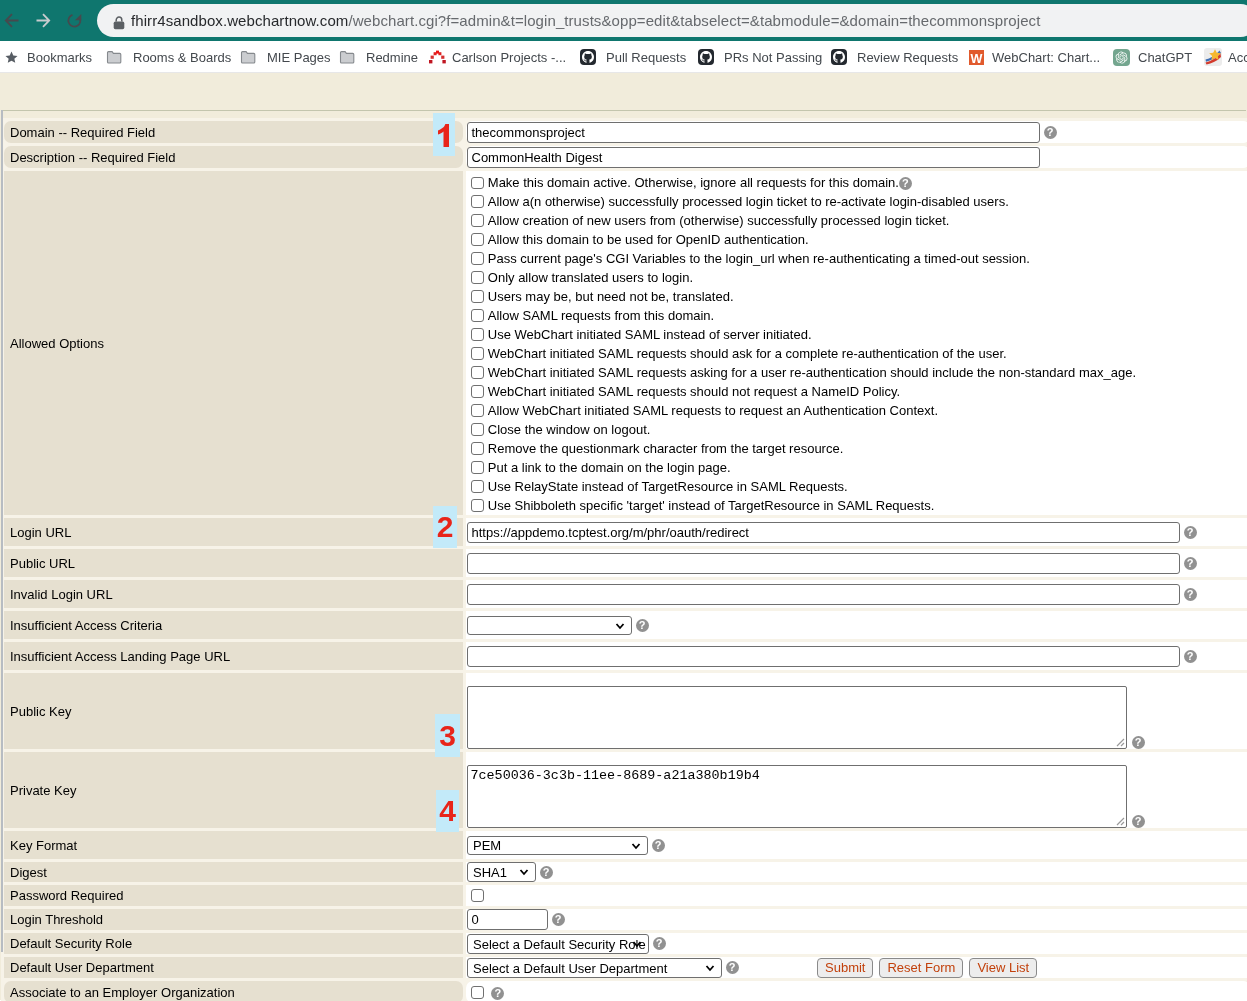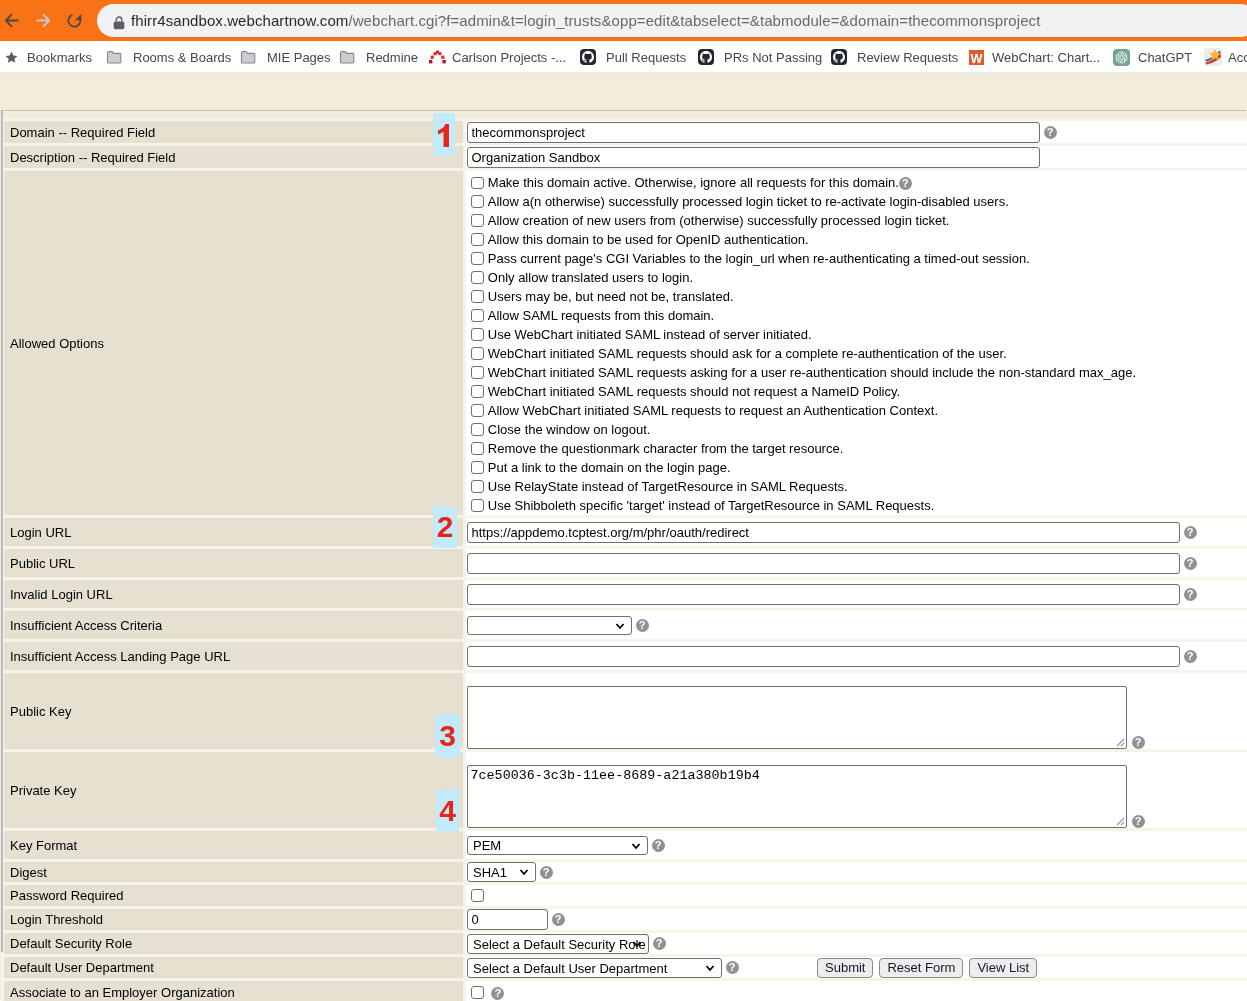--- a/index.html
+++ b/index.html
@@ -1,49 +1,49 @@
 <!DOCTYPE html>
 <html><head>
 <meta charset="utf-8">
 <style>
 * { box-sizing: border-box; }
 html,body { margin:0; padding:0; }
 body { width:1247px; height:1001px; overflow:hidden; font-family:"Liberation Sans",sans-serif; background:#fff; }
-.toolbar { position:relative; height:41px; background:#f97316; }
+.toolbar { position:relative; height:41px; background:#0f766e; }
 .omnibox { position:absolute; left:97px; top:4px; width:1160px; height:33px; border-radius:17px; background:#f1f2f3; }
 .urltext { position:absolute; left:34px; top:8px; font-size:15px; color:#27292c; white-space:nowrap; letter-spacing:0.08px; }
 .urltext .path { color:#66696d; }
 .ticon { position:absolute; top:0; }
 .bookbar { position:relative; height:32px; background:#fff; border-bottom:1px solid #e7e7e8; }
 .bm { position:absolute; top:0; height:32px; display:flex; align-items:center; font-size:13px; color:#43484d; white-space:nowrap; }
 .bm svg, .bm .fico { margin-right:7px; }
 .page { position:relative; height:927px; background:#f1ecdb; }
 .fs { position:absolute; left:1px; top:37px; width:1245px; height:842px; border-top:1.5px solid #c3c5ad; border-left:1.5px solid #c3c5ad; border-bottom:1.5px solid #cfd1bb; }
 .legend { position:absolute; left:5px; top:28.5px; font-size:16.4px; font-weight:bold; color:#567b1d; background:#f1ecdb; padding-right:6px; z-index:2; }
 table.f { position:absolute; left:1px; top:45.3px; width:1252px; border-collapse:separate; border-spacing:3px 3px; background:#f7f3e8; z-index:3; }
 td { padding:0; font-size:13px; color:#000; }
 td.l { background:#e6e0d0; width:459px; padding-left:6px; vertical-align:middle; }
 td.v { background:#ffffff; padding-left:1px; vertical-align:middle; }
-tr.h22 td { height:22px; }
+tr.h22 td { height:22px;border-radius:7px; }
 tr.h215 td { height:28px; }
 tr.h70 td { height:51px; }
 tr.h69 td { height:69.5px; }
 tr.h195 td { height:19.5px;margin-top:36px; }
 tr.h21 td { height:21px; }
 .inp { display:inline-block; vertical-align:middle; background:#fff; border:1.3px solid #6f6f6f; border-radius:3px; height:21.5px; font-size:13px; padding:2.5px 0 0 3.5px; white-space:nowrap; overflow:hidden; }
 .sel { display:inline-block; vertical-align:middle; position:relative; background:#fff; border:1.3px solid #6f6f6f; border-radius:3px; height:19.5px; font-size:13px; padding:1.5px 0 0 5px; white-space:nowrap; }
 .sel .chev { position:absolute; right:6px; top:4px; }
 .ta { display:inline-block; vertical-align:top; position:relative; background:#fff; border:1.3px solid #6f6f6f; border-radius:2px; width:660px; height:63px; margin-top:13px; font-family:"Liberation Mono",monospace; font-size:13.4px; padding:2px 0 0 2.5px; }
 .ta .rh { position:absolute; right:1px; bottom:1px; }
 .q { display:inline-block; vertical-align:middle; width:13px; height:13px; border-radius:50%; background:#919191; color:#fff; font-size:11px; font-weight:bold; text-align:center; line-height:13px; font-family:"Liberation Sans",sans-serif; }
 .cbline { line-height:18.95px; white-space:nowrap; }
 .cb { display:inline-block; vertical-align:-2px; width:12.8px; height:12.8px; background:#fff; border:1.3px solid #707070; border-radius:3px; margin:0 4px 0 4px; }
 .ann { position:absolute; background:#c3eaf9; color:#e8251a; font-size:30px; font-weight:bold; display:flex; align-items:center; justify-content:center; z-index:5; }
 .btnrow { position:absolute; left:817px; top:884.5px; display:flex; gap:6px; z-index:4; }
-.btn { height:20px; background:#ededed; border:1.5px solid #8a8a8a; border-radius:4px; font-size:13px; color:#0f172a; padding:1.5px 7px 0; text-align:center; }
+.btn { height:20px; background:#ededed; border:1.5px solid #8a8a8a; border-radius:4px; font-size:13px; color:#c2410c; padding:1.5px 7px 0; text-align:center; }
 </style>
 </head>
 <body>
 <div class="toolbar">
   <svg class="ticon" style="left:4px;top:13px" width="15" height="15" viewBox="0 0 15 15">
       <path d="M8 1.2 L1.8 7.5 L8 13.8 M2 7.5 L14.5 7.5" stroke="#47494d" stroke-width="1.8" fill="none"></path>
     </svg>
   <svg class="ticon" style="left:36px;top:13px" width="15" height="15" viewBox="0 0 15 15">
       <path d="M7 1.2 L13.2 7.5 L7 13.8 M13 7.5 L0.5 7.5" stroke="#c8cbce" stroke-width="1.8" fill="none"></path>
     </svg>
@@ -118,21 +118,21 @@
         <col style="width:459px">
         <col>
       </colgroup>
     <tbody>
         <tr class="h22">
           <td class="l">Domain -- Required Field</td>
           <td class="v"><span class="inp" style="width:573px">thecommonsproject</span> <span class="q">?</span></td>
         </tr>
     <tr class="h22">
           <td class="l">Description -- Required Field</td>
-          <td class="v"><span class="inp" style="width:573px">Organization Sandbox</span></td>
+          <td class="v"><span class="inp" style="width:573px">CommonHealth Digest</span></td>
         </tr>
     <tr>
           <td class="l">Allowed Options</td>
           <td class="v" style="padding-top:3px;padding-bottom:0">
       <div class="cbline"><span class="cb"></span>Make this domain active. Otherwise, ignore all requests for this domain.<span class="q">?</span></div>
       <div class="cbline"><span class="cb"></span>Allow a(n otherwise) successfully processed login ticket to re-activate login-disabled users.</div>
       <div class="cbline"><span class="cb"></span>Allow creation of new users from (otherwise) successfully processed login ticket.</div>
       <div class="cbline"><span class="cb"></span>Allow this domain to be used for OpenID authentication.</div>
       <div class="cbline"><span class="cb"></span>Pass current page's CGI Variables to the login_url when re-authenticating a timed-out session.</div>
       <div class="cbline"><span class="cb"></span>Only allow translated users to login.</div>

